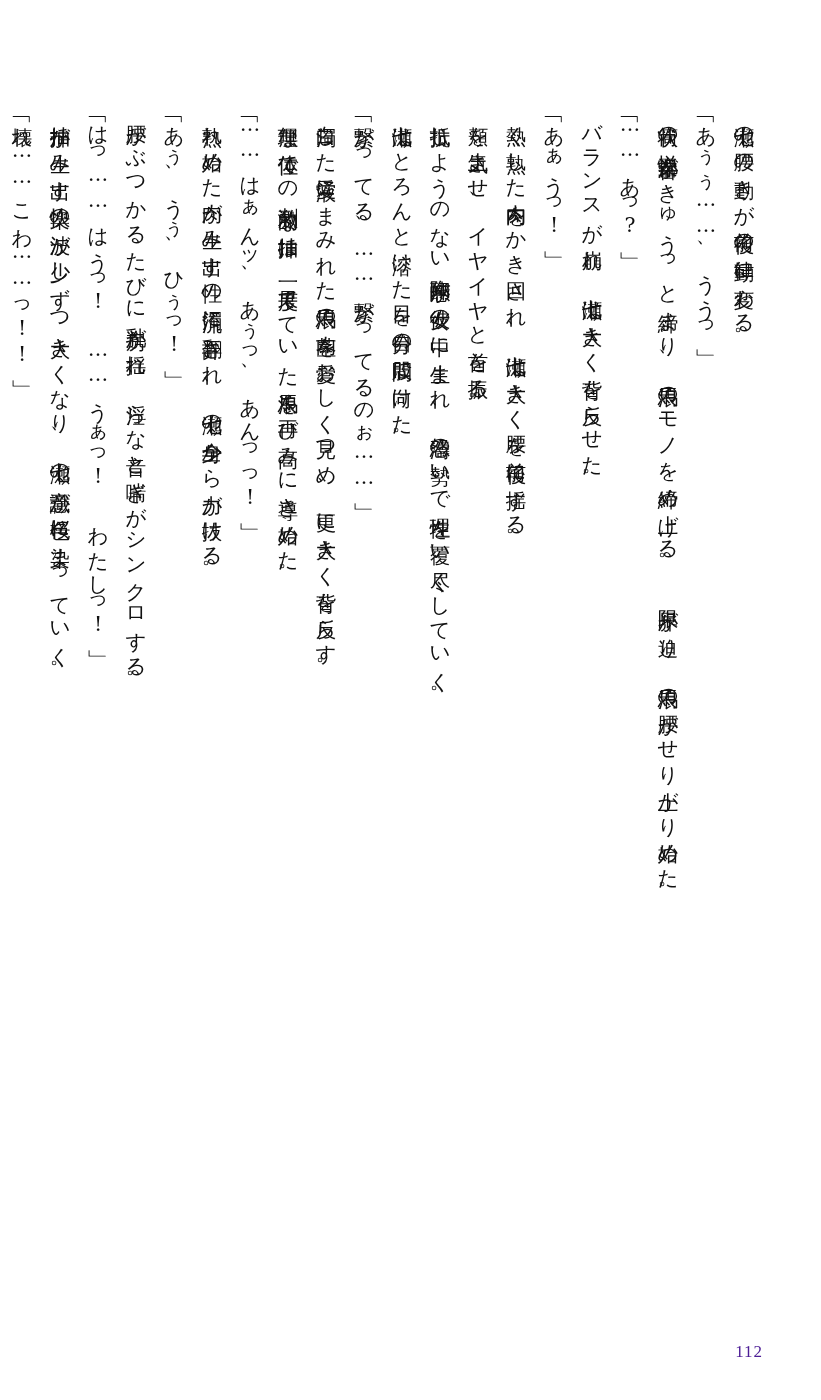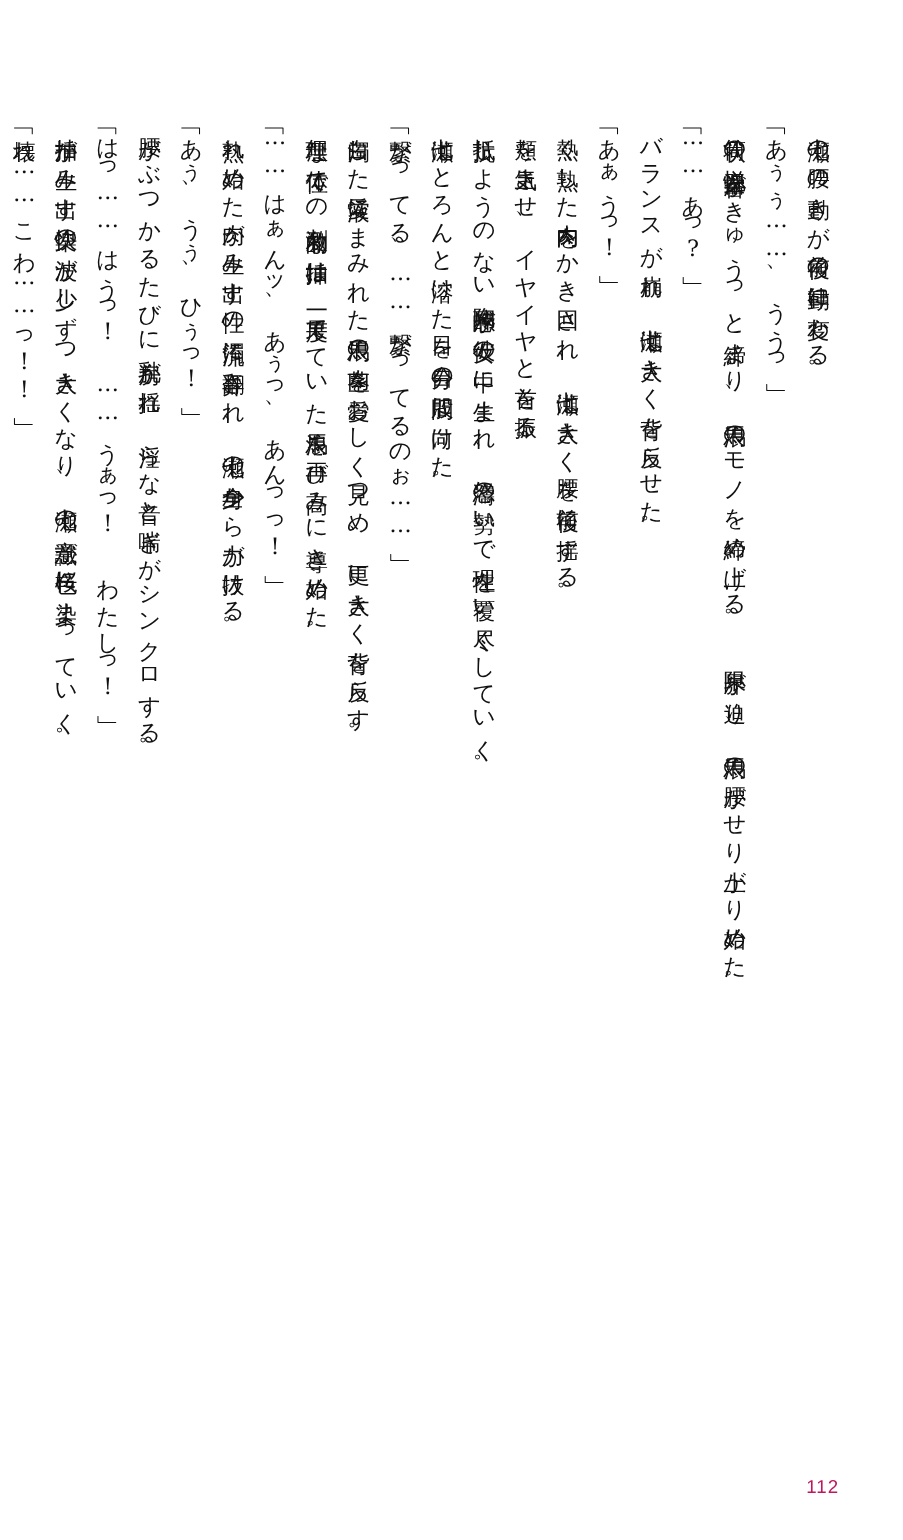--- a/index.html
+++ b/index.html
@@ -36,22 +36,22 @@
   }
   .indent {
     text-indent: 21px;
   }
   .page-number {
     position: absolute;
     bottom: 38px;
     right: 58px;
     font-size: 17px;
     letter-spacing: 1px;
-    font-family: Liberation Sans, sans-serif;
-    color: #be185d;
+    font-family: Liberation Serif, serif;
+    color: #4c1d95;
   }
 </style>
 </head>
 <body>
 
 <div class="page">
   <div class="text-block" id="body-text">
       <p class="indent">七瀬の腰の動きが前後の律動に変わる。</p>
       <p>「あぅぅ……、ううっ」</p>
       <p class="indent">筒状の悦楽器官がきゅうっと締まり、浪馬のモノを締め上げる。　限界が迫り、浪馬の腰がせり上がり始めた。</p>

